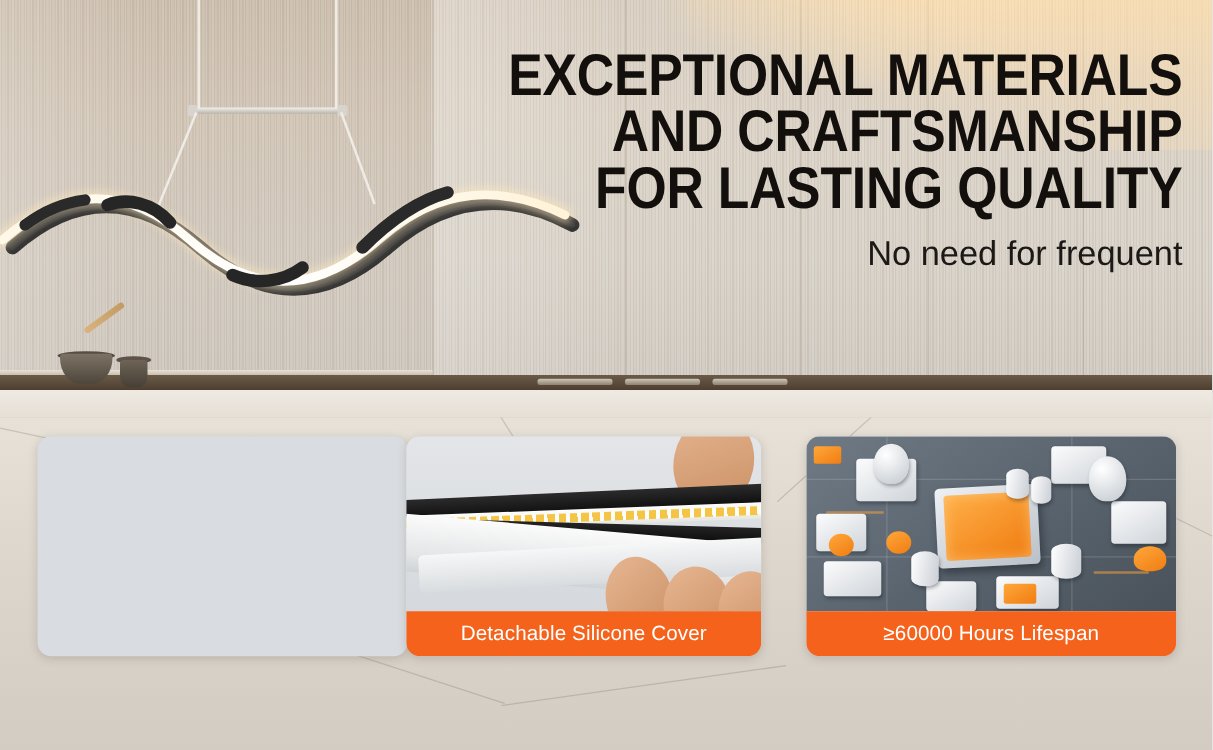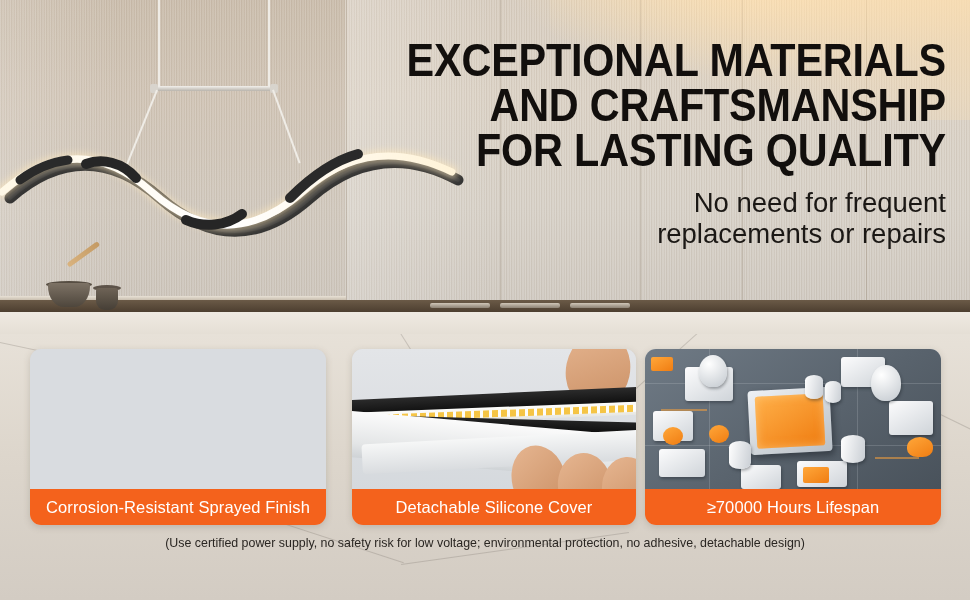--- a/index.html
+++ b/index.html
@@ -114,21 +114,21 @@
   .vein{position:absolute;background:none;border-top:1px solid rgba(120,112,104,.28);}
 
   
   .panels{position:absolute;left:0;top:349px;width:970px;height:176px;}
   .panel{
     position:absolute;top:0;height:176px;border-radius:11px;overflow:hidden;
     box-shadow:0 2px 7px rgba(90,80,70,.22);
     background:#d9dce0;
   }
   .p1{left:30px;width:296px;}
-  .p2{left:352px;width:284px;}
+  .p2{left:325px;width:284px;}
   .p3{left:645px;width:296px;}
 
   .panel-media{position:absolute;left:0;top:0;width:100%;height:140px;overflow:hidden;}
   .caption{
     position:absolute;left:0;bottom:0;width:100%;height:36px;
     background:#f4621c;color:#fff;
     display:flex;align-items:center;justify-content:center;
     font-size:16.5px;font-weight:400;letter-spacing:.1px;
   }
 
@@ -277,39 +277,37 @@
         </svg>
       </div>
     </div>
 
     <div class="copy">
       <h1 class="headline">EXCEPTIONAL MATERIALS</h1>
       <h1 class="headline">AND CRAFTSMANSHIP</h1>
       <h1 class="headline">FOR LASTING QUALITY</h1>
       <p class="subhead">
         <span>No need for frequent</span>
-        <span>replacements or repairs</span>
       </p>
     </div>
   </div>
 
   <div class="marble">
     <div class="vein" style="left:-20px;top:24px;width:190px;transform:rotate(12deg);"></div>
     <div class="vein" style="left:60px;top:96px;width:220px;transform:rotate(-34deg);"></div>
     <div class="vein" style="left:150px;top:188px;width:260px;transform:rotate(18deg);"></div>
     <div class="vein" style="left:330px;top:6px;width:150px;transform:rotate(58deg);"></div>
     <div class="vein" style="left:600px;top:10px;width:170px;transform:rotate(-42deg);"></div>
     <div class="vein" style="left:820px;top:70px;width:200px;transform:rotate(26deg);"></div>
     <div class="vein" style="left:400px;top:214px;width:230px;transform:rotate(-8deg);"></div>
   </div>
 
   <div class="panels">
 
     <div class="panel p1">
-      <div class="caption">Corrosion-Resistant Sprayed Finish</div>
     </div>
 
     <div class="panel p2">
       <div class="panel-media">
         <div class="p2bg"></div>
         <div class="finger" style="left:214px;top:-18px;width:64px;height:78px;transform:rotate(12deg);"></div>
         <div class="strip-black"></div>
         <div class="strip-pcb">
           <div class="leds"></div>
         </div>
@@ -353,21 +351,20 @@
         <div class="cyl" style="left:180px;top:32px;width:16px;height:22px;"></div>
         <div class="cyl" style="left:84px;top:92px;width:22px;height:28px;"></div>
         <div class="cyl" style="left:196px;top:86px;width:24px;height:28px;"></div>
 
         <div class="och" style="left:6px;top:8px;width:22px;height:14px;"></div>
         <div class="och" style="left:18px;top:78px;width:20px;height:18px;border-radius:50%;"></div>
         <div class="och" style="left:64px;top:76px;width:20px;height:18px;border-radius:50%;"></div>
         <div class="och" style="left:262px;top:88px;width:26px;height:20px;border-radius:50% 50% 40% 40%;"></div>
         <div class="och" style="left:158px;top:118px;width:26px;height:16px;"></div>
       </div>
-      <div class="caption">≥70000 Hours Lifespan</div>
+      <div class="caption">≥60000 Hours Lifespan</div>
     </div>
   </div>
 
   <div class="disclaimer">
-    <span>(Use certified power supply, no safety risk for low voltage; environmental protection, no adhesive, detachable design)</span>
   </div>
 
 </div>
 
 </body></html>

